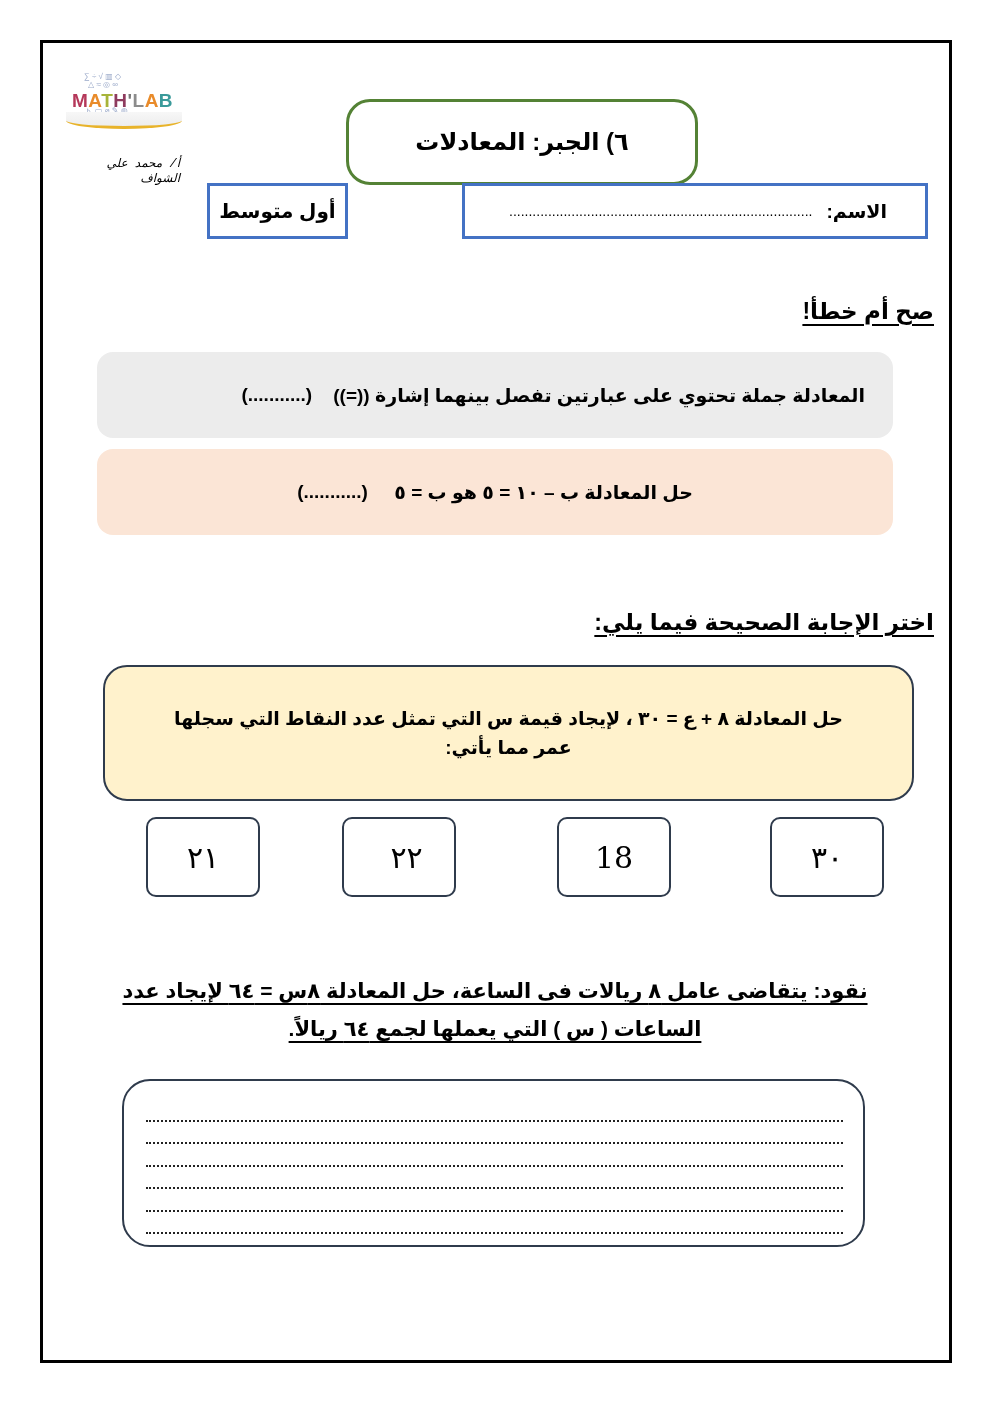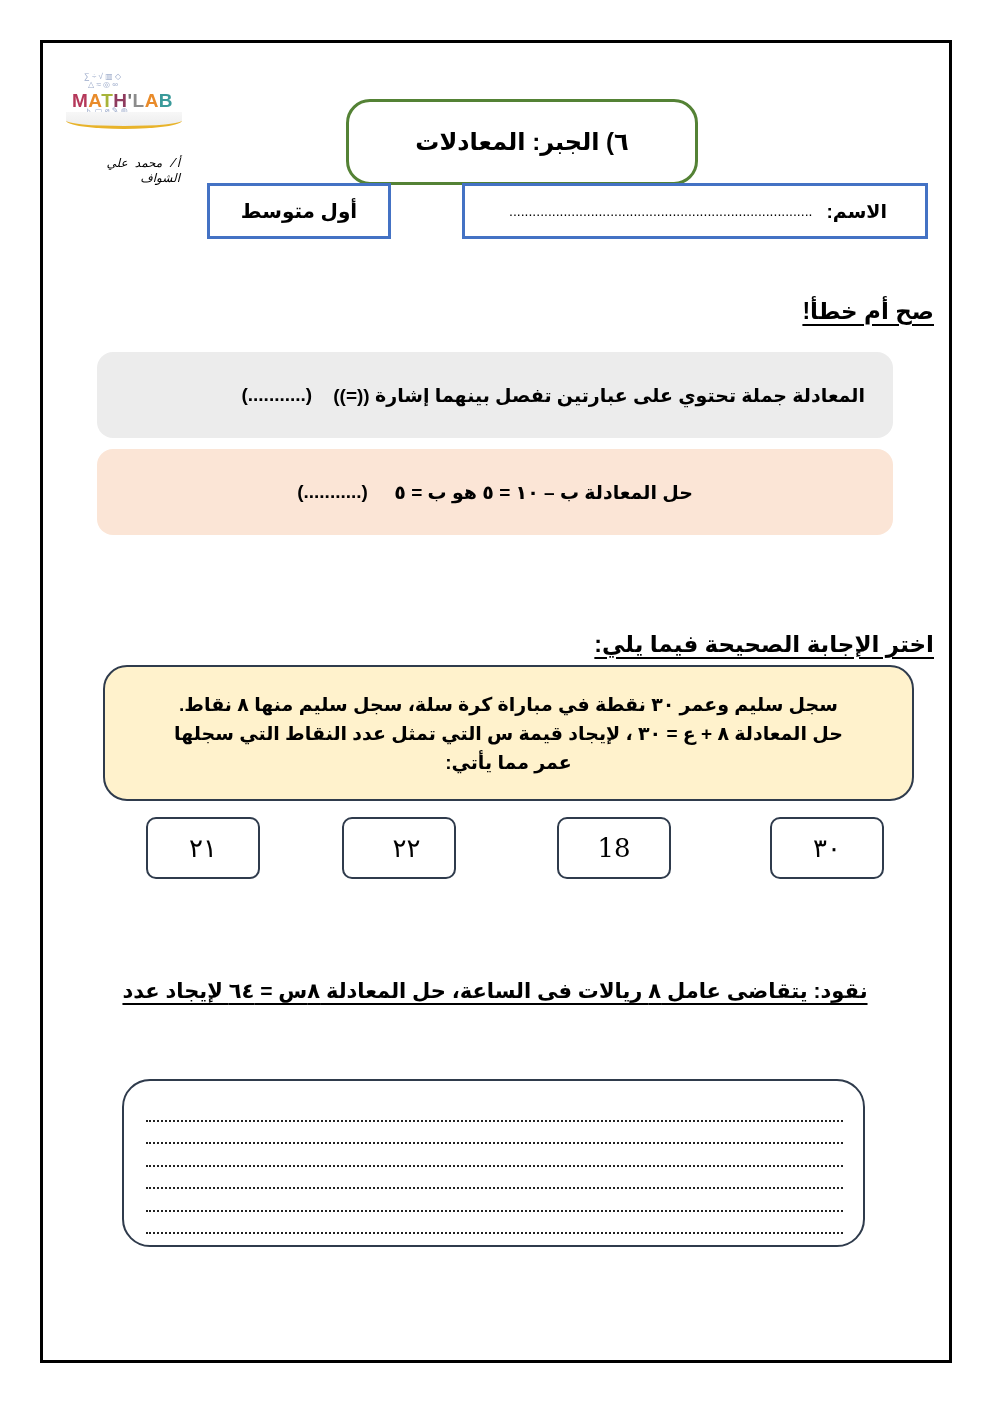--- a/index.html
+++ b/index.html
@@ -11,30 +11,30 @@
   .logo { left:62px; top:64px; width:124px; height:74px; }
   .logo-text { position:absolute; left:10px; top:26px; font-weight:bold; font-size:19px; letter-spacing:0.5px; font-family:"Liberation Sans",sans-serif; }
   .logo-book { position:absolute; left:4px; top:48px; width:116px; height:14px; border-bottom:3px solid #e8b32a; border-radius:0 0 50% 50%; background:linear-gradient(#f7f7f7,#ededed); }
   .logo-doodle { position:absolute; font-size:8px; color:#9aa9c9; }
   .teacher { left:70px; top:156px; width:110px; font-size:12px; font-style:italic; font-family:Liberation Mono, monospace; text-align:right; }
 
   .title-box { left:346px; top:59px; width:346px; height:80px; border:3px solid #548235; border-radius:24px; display:flex; align-items:center; justify-content:center; font-weight:bold; font-size:24px;margin-top:40px; }
   .name-box { left:462px; top:183px; width:466px; height:56px; border:3px solid #4472c4; display:flex; align-items:center; justify-content:flex-start; padding-right:38px; box-sizing:border-box; font-weight:bold; font-size:19px; }
   .name-label { margin-left:14px; }
   .name-dots { letter-spacing:0px; font-weight:normal; font-size:14px; }
-  .grade-box { left:207px; top:183px; width:184px; height:56px; border:3px solid #4472c4; display:flex; align-items:center; justify-content:center; font-weight:bold; font-size:20px; box-sizing:border-box; }
+  .grade-box { left:207px; top:183px; width:141px; height:56px; border:3px solid #4472c4; display:flex; align-items:center; justify-content:center; font-weight:bold; font-size:20px; box-sizing:border-box; }
 
   .heading { right:58px; font-weight:bold; font-size:23px; text-decoration:underline; text-decoration-thickness:2px; text-underline-offset:5px; }
   .tf-box { left:97px; width:796px; border-radius:16px; display:flex; align-items:center; font-weight:bold; font-size:19px; box-sizing:border-box; }
   .tf1 { top:352px; height:86px; background:#ececec; justify-content:flex-start; padding-right:28px; }
   .tf2 { top:449px; height:86px; background:#fbe5d6; justify-content:center; }
   .paren { white-space:pre; }
 
   .mc-box { left:103px; top:665px; width:811px; height:136px; background:#fff2cc; border:2.5px solid #2f3b4c; border-radius:24px; box-sizing:border-box; display:flex; align-items:center; justify-content:center; text-align:center; font-weight:bold; font-size:19px; line-height:29px; padding:0 28px; }
-  .opt { top:817px; width:114px; height:62px; border:2px solid #2f3b4c; border-radius:10px; box-sizing:border-box; display:flex; align-items:center; justify-content:center; font-size:26px; font-family:"DejaVu Serif",serif; cursor:pointer; }
+  .opt { top:817px; width:114px; height:80px; border:2px solid #2f3b4c; border-radius:10px; box-sizing:border-box; display:flex; align-items:center; justify-content:center; font-size:30px; font-family:"DejaVu Serif",serif; cursor:pointer; }
   .q3 { left:72px; top:972px; width:846px; text-align:center; font-weight:bold; font-size:21px; line-height:38px; text-decoration:underline; text-decoration-thickness:2px; text-underline-offset:5px; }
   .answer-box { left:122px; top:1079px; width:743px; height:168px; border:2.5px solid #2f3b4c; border-radius:28px; box-sizing:border-box; padding:18px 20px 0 22px; }
   .dotline { height:22.5px; border-bottom:2px dotted #222; box-sizing:border-box; margin-bottom:0; }
 </style>
 </head>
 <body>
 
 <div class="frame"></div>
 
 <div class="abs logo">
@@ -62,37 +62,37 @@
   <span class="paren">    </span>
   <span class="paren">(...........)</span>
 </div>
 
 <div class="abs tf-box tf2 rtl">
   <span>حل المعادلة  ب – ١٠ = ٥ هو ب = ٥</span>
   <span class="paren">     </span>
   <span class="paren">(...........)</span>
 </div>
 
-<div class="abs heading rtl" style="top:631px;">اختر الإجابة الصحيحة فيما يلي:</div>
+<div class="abs heading rtl" style="top:609px;">اختر الإجابة الصحيحة فيما يلي:</div>
 
 <div class="abs mc-box rtl">
   <div>
-    <div>سجل سليم وعمر ٣٠ نقطة في مباراة كرة سلة، سجل سليم منها ٨ نقاط.</div>
     <div>حل المعادلة ٨ + ع = ٣٠ ، لإيجاد قيمة س التي تمثل عدد النقاط التي سجلها</div>
     <div>عمر مما يأتي:</div>
   </div>
 </div>
 
 <div class="abs opt" style="left:770px;">٣٠</div>
 <div class="abs opt" style="left:557px;">18</div>
 <div class="abs opt" style="left:342px;padding-left:15px;">٢٢</div>
 <div class="abs opt" style="left:146px;">٢١</div>
 
 <div class="abs q3 rtl">
   <div>نقود: يتقاضى عامل ٨ ريالات فى الساعة، حل المعادلة ٨س = ٦٤ لإيجاد عدد</div>
+  <div>الساعات ( س ) التي يعملها لجمع ٦٤ ريالاً.</div>
 </div>
 
 <div class="abs answer-box">
   <div class="dotline"></div>
   <div class="dotline"></div>
   <div class="dotline"></div>
   <div class="dotline"></div>
   <div class="dotline"></div>
   <div class="dotline"></div>
 </div>

